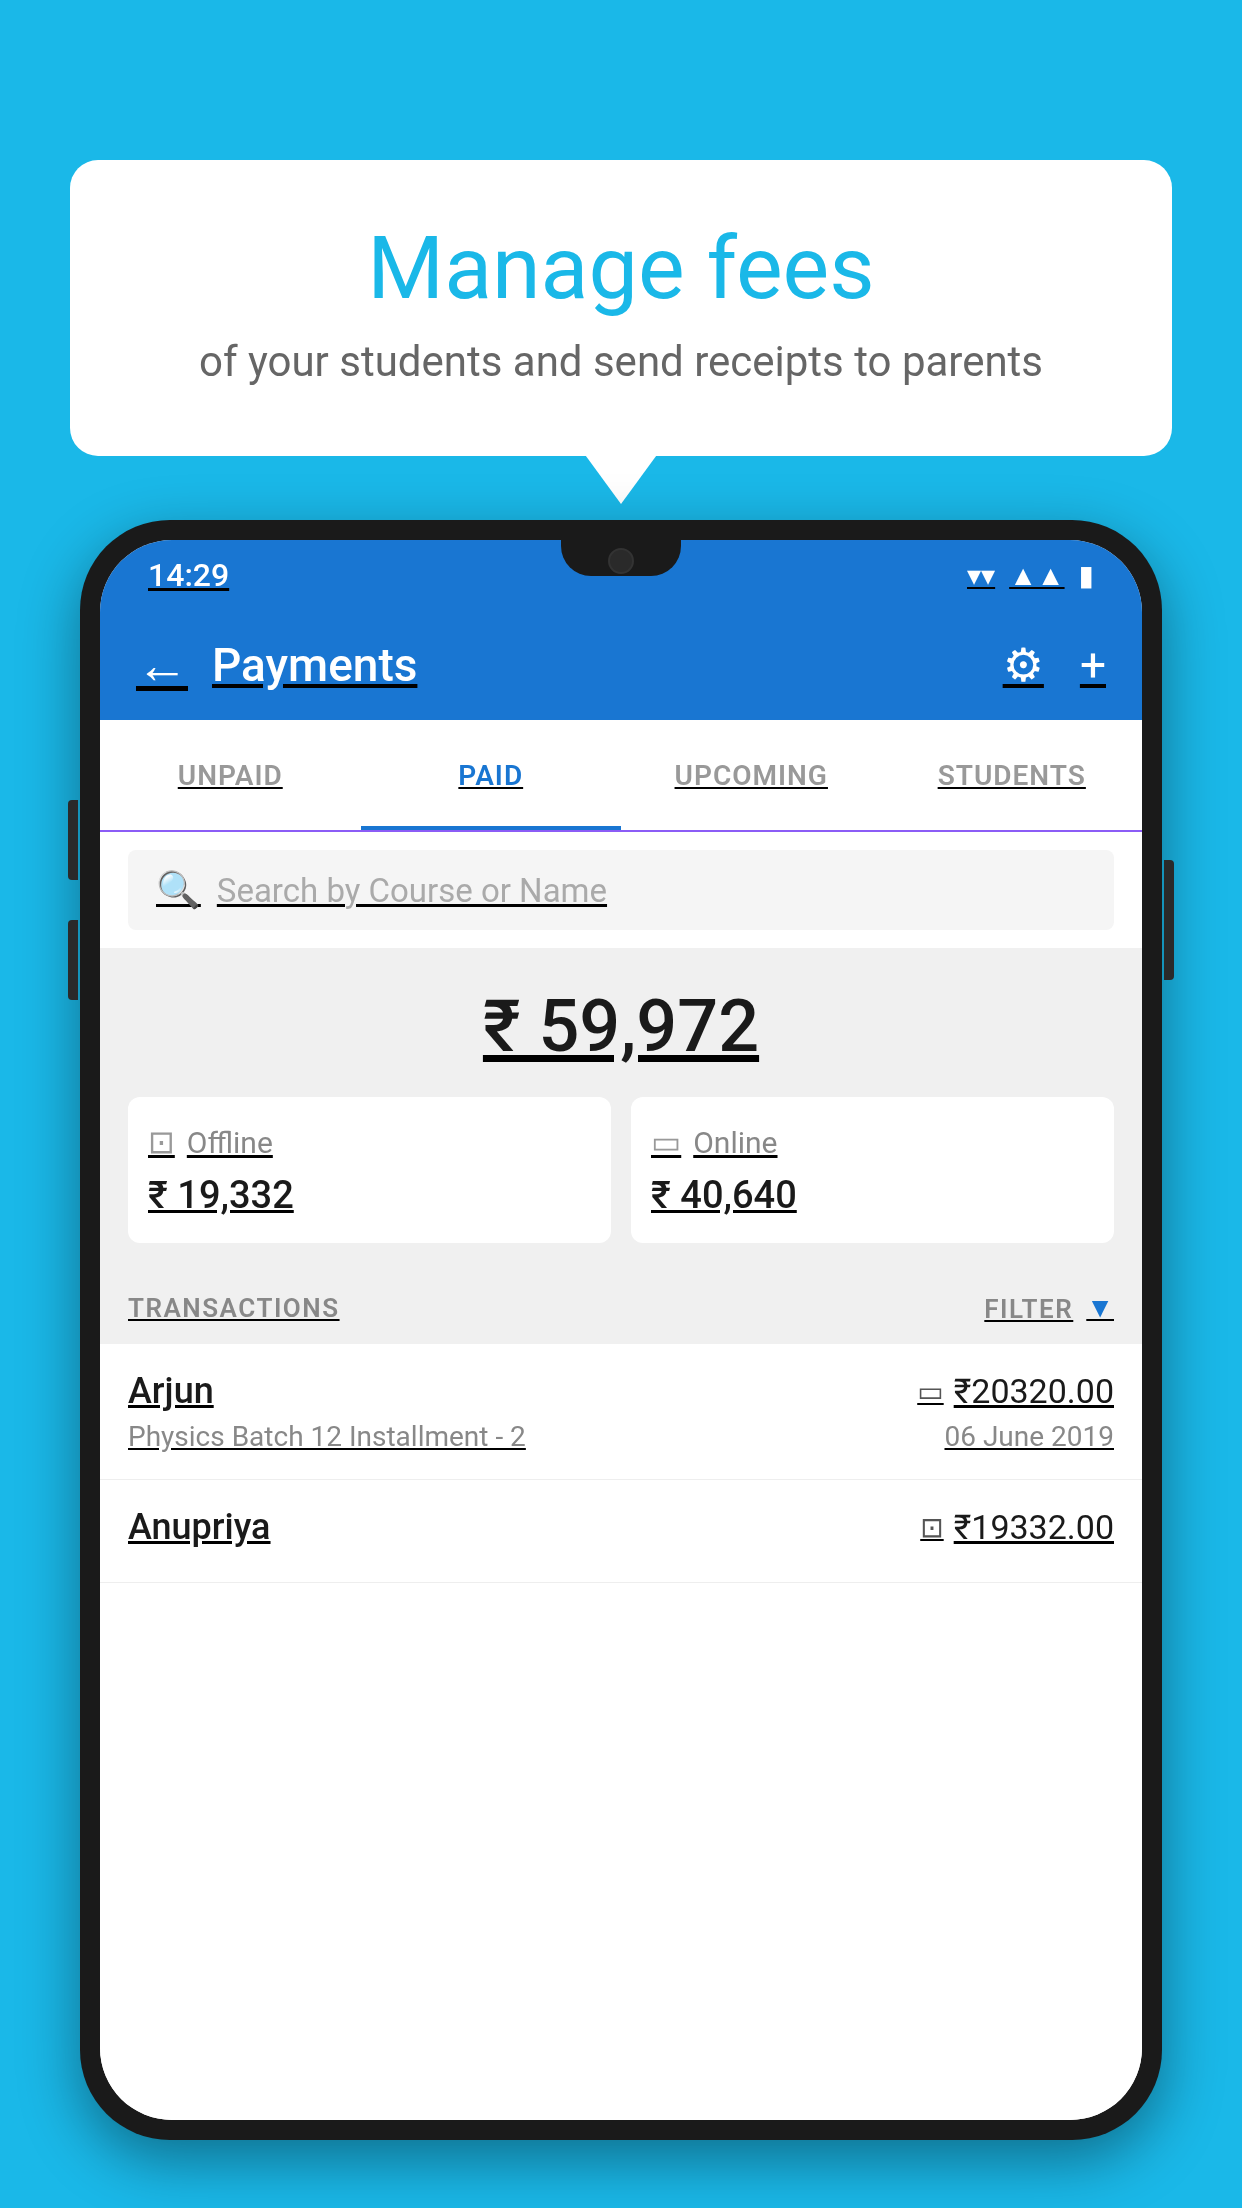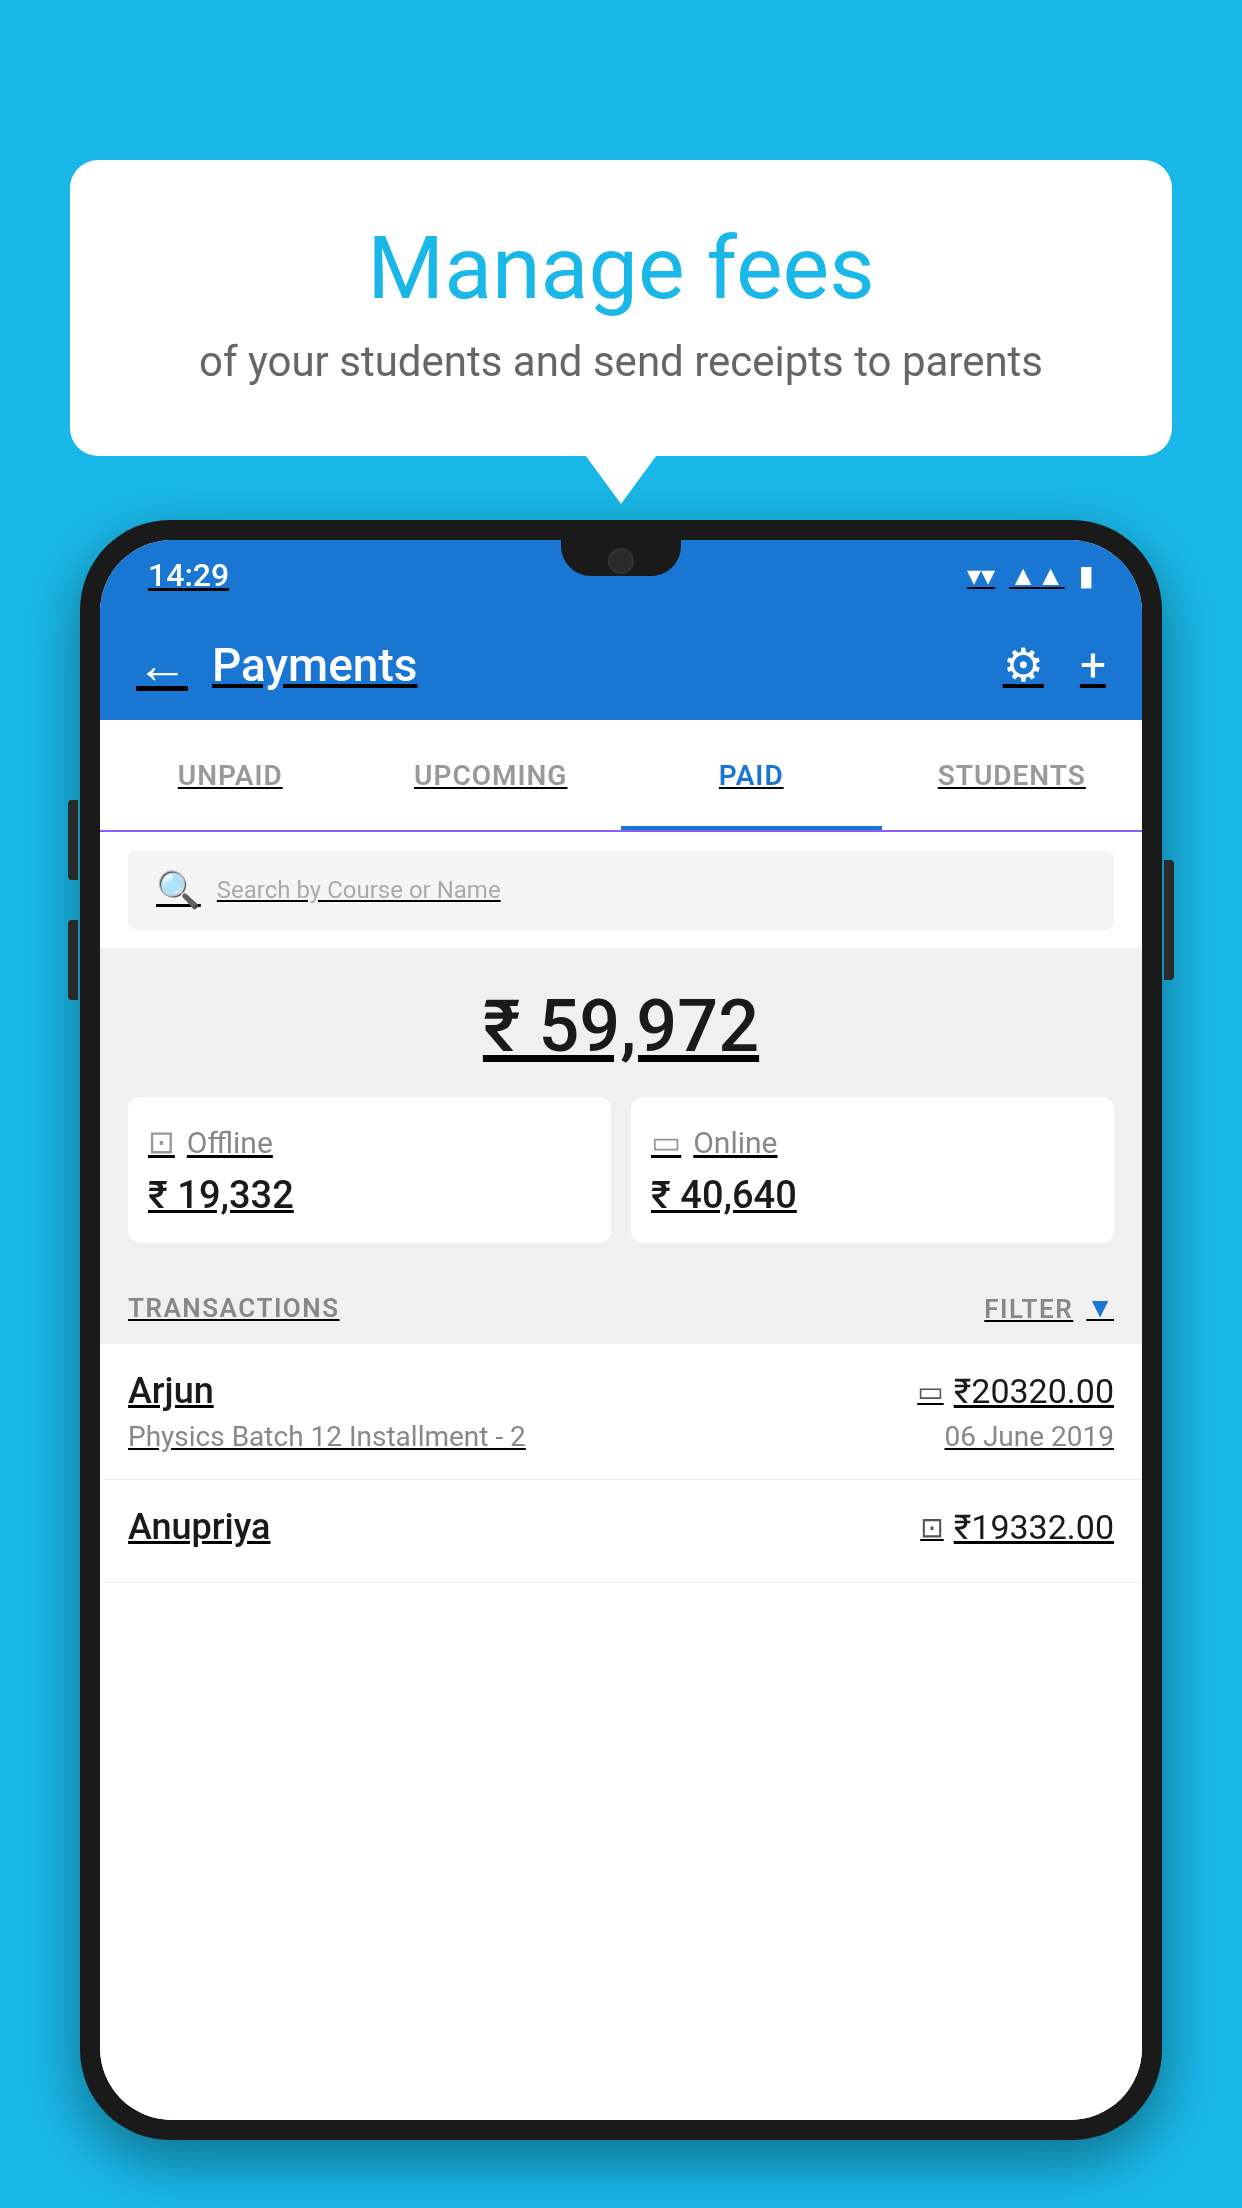--- a/index.html
+++ b/index.html
@@ -233,21 +233,21 @@
       gap: 16px;
     }
 
     .search-icon-glyph {
       color: #999;
       font-size: 36px;
     }
 
     .search-placeholder {
       color: #aaa;
-      font-size: 24px;
+      font-size: 33px;
     }
 
     
     .payment-summary {
       background: #f0f0f0;
       padding: 36px 28px 28px;
       text-align: center;
       flex-shrink: 0;
     }
 
@@ -460,25 +460,25 @@
         <div class="app-bar-actions">
           <span class="gear-btn">⚙</span>
           <span class="add-btn">+</span>
         </div>
       </div>
 
       <div class="tabs">
         <div class="tab">
           <span>UNPAID</span>
         </div>
+        <div class="tab active">
+          <span>PAID</span>
+        </div>
         <div class="tab">
           <span>UPCOMING</span>
-        </div>
-        <div class="tab active">
-          <span>PAID</span>
         </div>
         <div class="tab">
           <span>STUDENTS</span>
         </div>
       </div>
 
       <div class="search-container">
         <div class="search-bar">
           <span class="search-icon-glyph">🔍</span>
           <span class="search-placeholder">Search by Course or Name</span>

